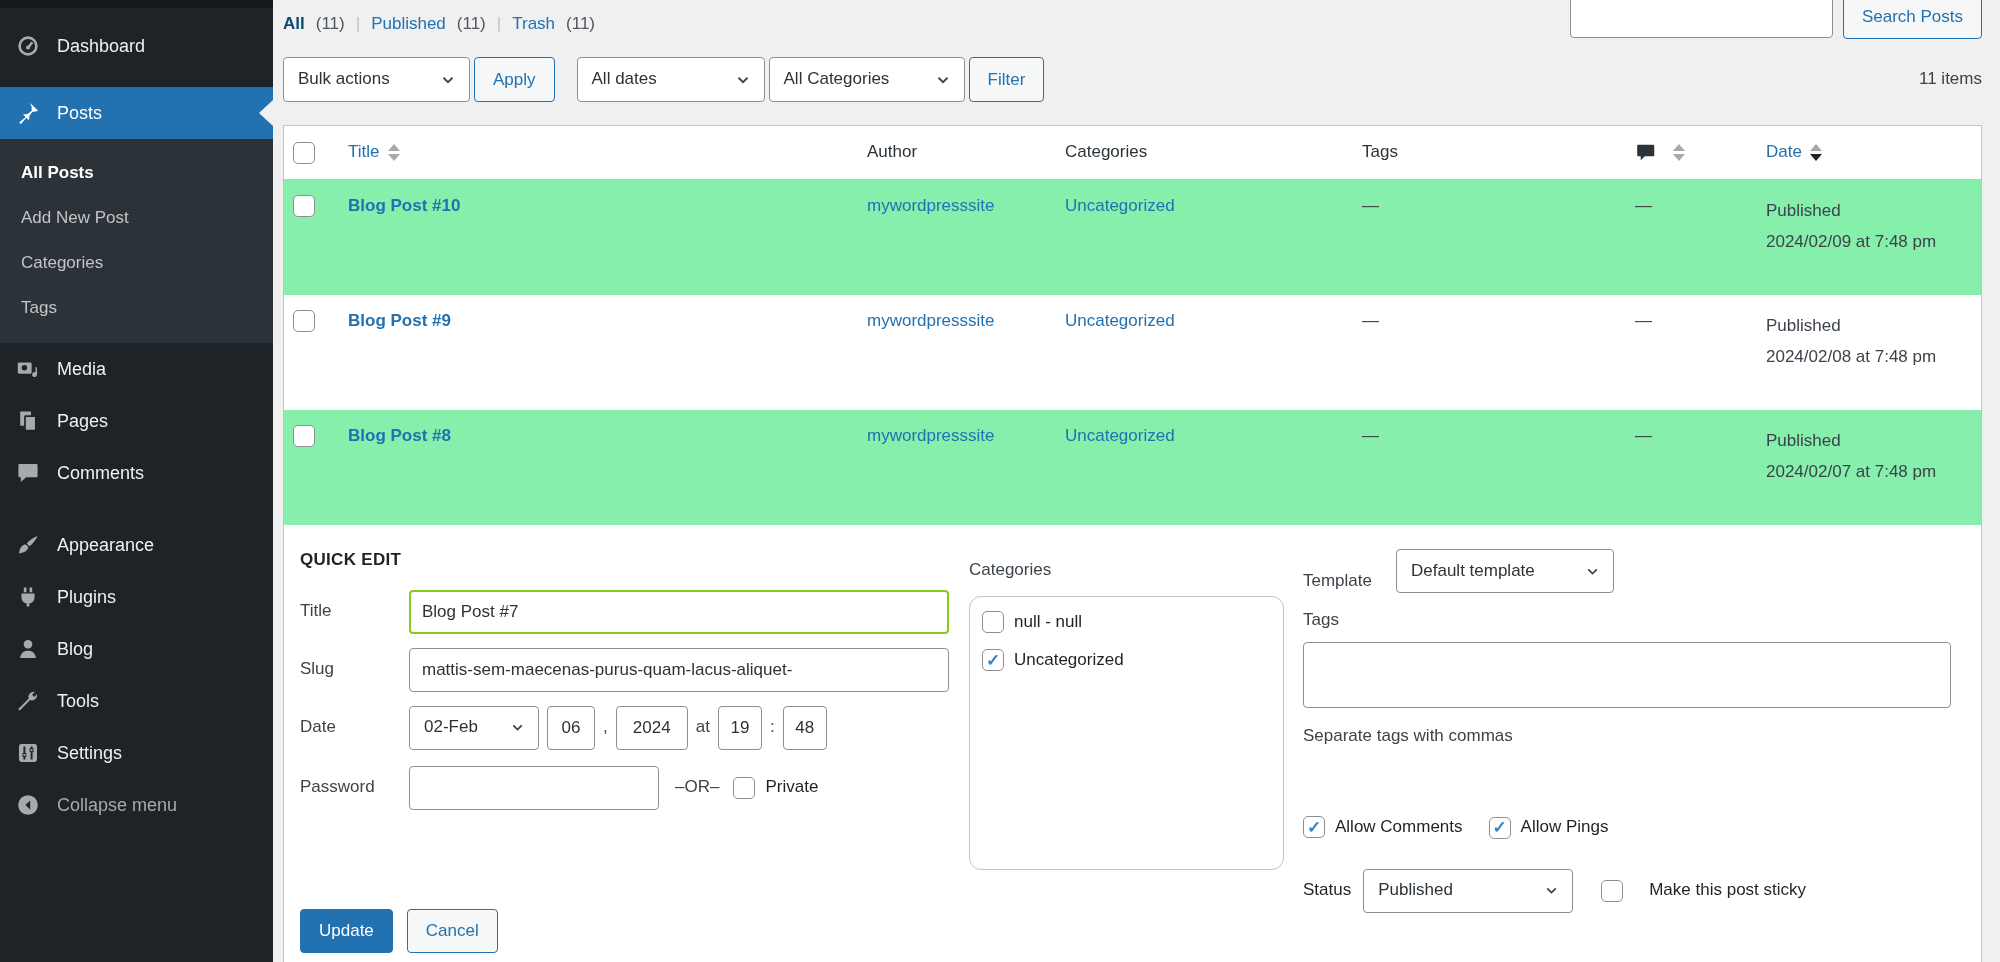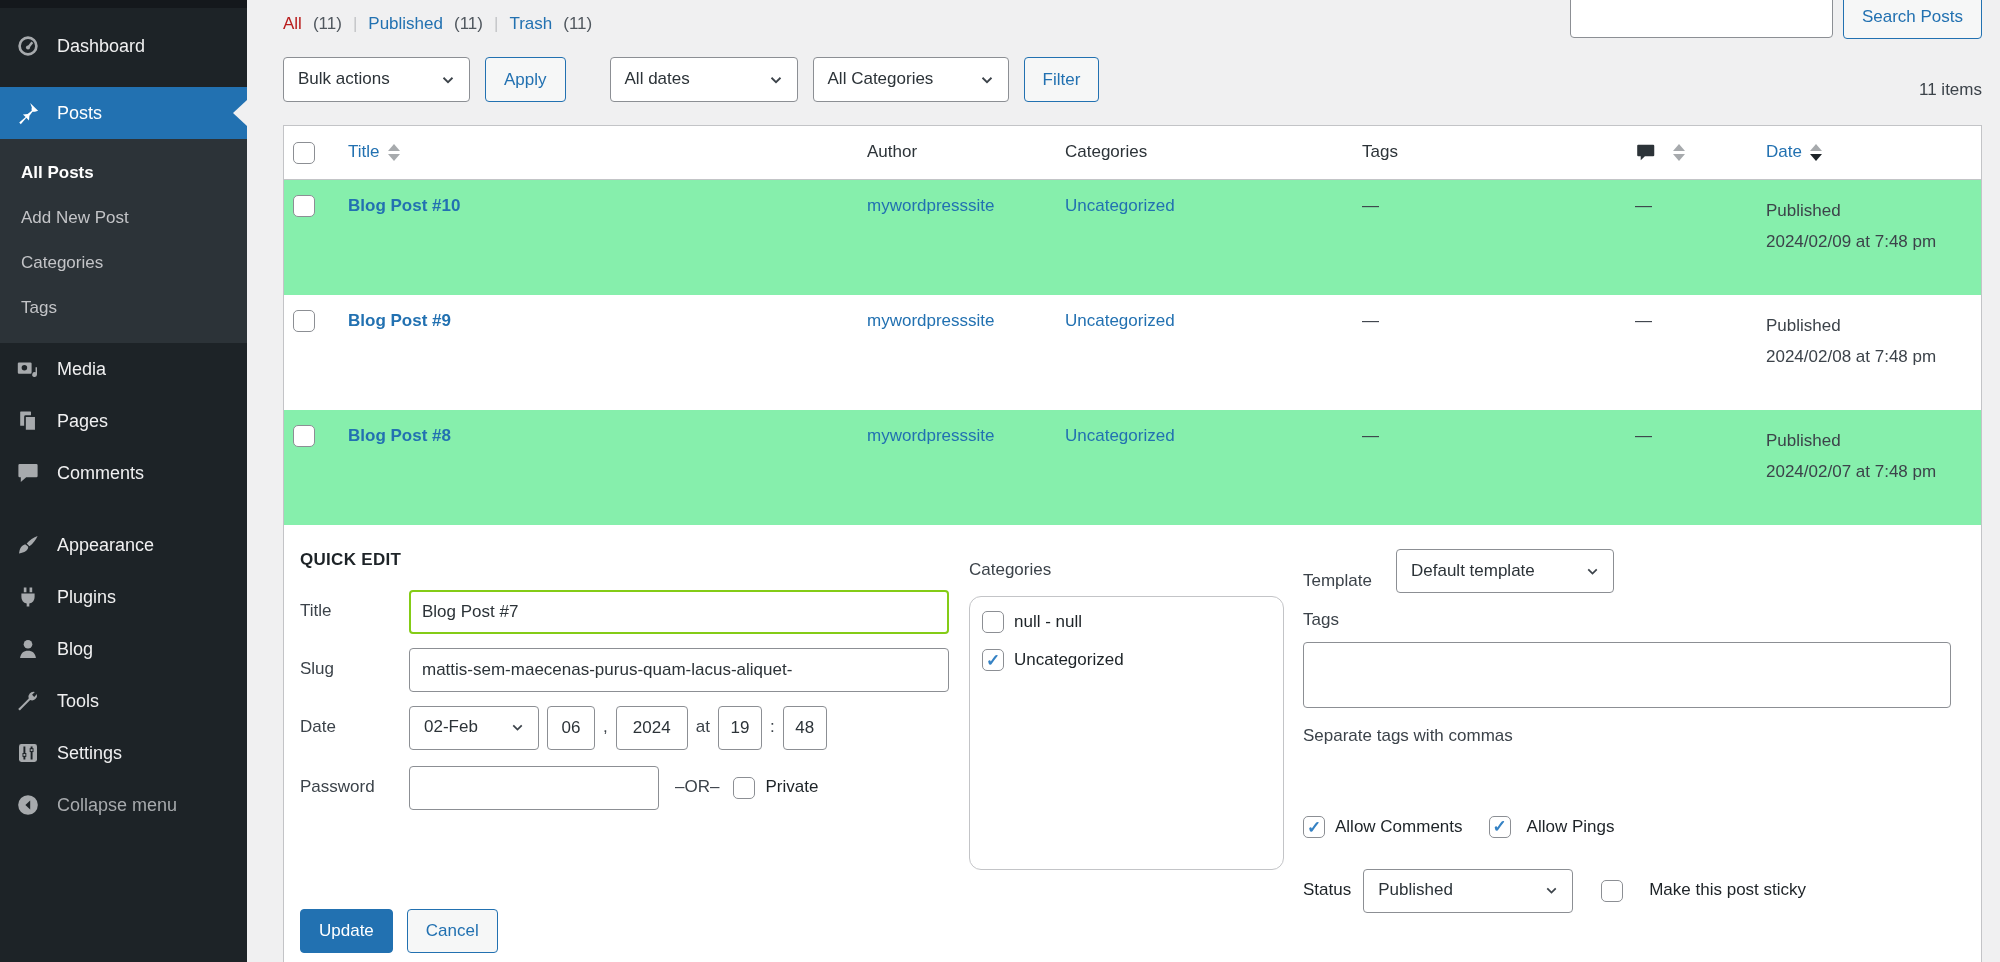--- a/index.html
+++ b/index.html
@@ -1,49 +1,49 @@
 <!DOCTYPE html>
 <html><head>
 <meta charset="utf-8">
 <style>
   *{box-sizing:border-box;margin:0;padding:0}
   html,body{width:2000px;height:962px}
   body{font-family:"Liberation Sans",sans-serif;background:#f0f0f1;color:#1d2327;position:relative;overflow:hidden;line-height:1.35}
 
   
-  .sidebar{position:absolute;left:0;top:0;width:247px;height:100%;background:#1d2327;color:#f0f0f1}
+  .sidebar{position:absolute;left:0;top:0;width:273px;height:100%;background:#1d2327;color:#f0f0f1}
   .topstrip{height:8px;background:#14181c}
   .menu-item{display:flex;align-items:center;height:52px;padding-left:15px;gap:16px;font-size:18px;color:#f0f0f1;position:relative;cursor:pointer}
   .menu-item .ico{width:26px;height:26px;flex:none;display:flex;align-items:center;justify-content:center;color:#a7aaad}
   .menu-item .ico svg{fill:currentColor}
   .mi-dashboard{margin-top:12px}
   .mi-posts{margin-top:15px;background:#2271b1;color:#fff}
   .mi-posts .ico{color:#fff}
   .active-arrow{position:absolute;right:0;top:50%;transform:translateY(-50%);width:0;height:0;border-top:13px solid transparent;border-bottom:13px solid transparent;border-right:14px solid #f0f0f1}
   .submenu{background:#2c3338;padding:12px 0}
   .submenu-item{padding:11px 0 11px 21px;font-size:17px;color:#c3c4c7;cursor:pointer}
   .submenu-item.current{color:#fff;font-weight:bold}
   .menu-gap{height:20px}
   .mi-collapse{color:#a7aaad}
 
   
   .content{position:absolute;left:247px;top:0;right:0;bottom:0;padding:0 18px 0 36px}
   .views-row{position:relative;padding-top:13px;height:57px}
   .views{font-size:17px;display:flex;gap:11px;align-items:center}
-  .view-current{color:#b91c1c;font-weight:normal}
+  .view-current{color:#0c4a6e;font-weight:bold}
   .view-link{color:#2271b1;cursor:pointer}
   .view-count{color:#50575e;font-weight:normal}
   .view-sep{color:#c3c4c7}
   .search-box{position:absolute;top:-6px;right:0;display:flex;gap:10px;align-items:flex-start}
   .search-input{width:263px;height:44px;border:1px solid #8c8f94;border-radius:4px;background:#fff;font-size:17px;padding:0 10px;font-family:inherit}
   .btn{height:45px;border-radius:4px;font-size:17px;display:inline-flex;align-items:center;justify-content:center;padding:0 18px;cursor:pointer;font-family:inherit;white-space:nowrap}
   .btn-secondary{background:#f6f7f7;border:1px solid #2271b1;color:#2271b1}
   .btn-primary{background:#2271b1;border:1px solid #2271b1;color:#fff}
 
-  .filter-bar{display:flex;align-items:flex-end;gap:15px;height:45px}
+  .filter-bar{display:flex;align-items:center;gap:4px;height:45px}
   .wpselect{height:45px;border:1px solid #8c8f94;background:#fff;border-radius:4px;display:inline-flex;align-items:center;justify-content:space-between;padding:0 12px 0 14px;font-size:17px;color:#2c3338;gap:14px;cursor:pointer;flex:none}
   .wpselect .chev{display:flex}
   .w-bulk{width:187px}.w-dates{width:188px}.w-cats{width:196px}
   .items-count{margin-left:auto;font-size:17px;color:#3c434a}
 
   
   .table{margin-top:23px;background:#fff;border:1px solid #c3c4c7;height:849px;position:relative}
   .trow{display:grid;grid-template-columns:48px 519px 198px 297px 273px 131px 1fr}
   .thead{height:54px;border-bottom:1px solid #c3c4c7;font-size:17px;align-items:center}
   .thead .cell{display:flex;align-items:center}
@@ -97,21 +97,21 @@
   .cat-item{display:flex;align-items:center;gap:10px;color:#1d2327;margin-bottom:15px;cursor:pointer}
 
   .qe-col3{flex:1;margin-left:19px;min-width:0}
   .tpl-row{display:flex;align-items:flex-end;gap:24px}
   .tpl-label{color:#3c434a}
   .tpl-select{width:218px;height:44px}
   .tags-label{margin-top:16px;color:#3c434a}
   .tags-area{margin-top:10px;width:100%;height:66px;border:1px solid #8c8f94;border-radius:4px;background:#fff;resize:none;font-family:inherit;font-size:17px;padding:8px}
   .tags-hint{margin-top:10px;color:#3c434a}
   .allow-row{margin-top:68px;display:flex;align-items:center;gap:10px;color:#1d2327}
-  .allow-pings{margin-left:16px;display:flex;align-items:flex-start;gap:16px}
+  .allow-pings{margin-left:16px;display:flex;align-items:flex-end;gap:10px}
   .status-row{margin-top:30px;display:flex;align-items:center;gap:12px}
   .status-select{width:210px;height:44px}
   .sticky-wrap{margin-left:16px;display:flex;align-items:center;gap:26px}
   .qe-buttons{position:absolute;left:16px;bottom:20px;display:flex;gap:14px}
   .btn-update{height:44px;border-radius:4px}
   .btn-cancel{height:44px;border-radius:4px}
 </style>
 </head>
 <body>
 

